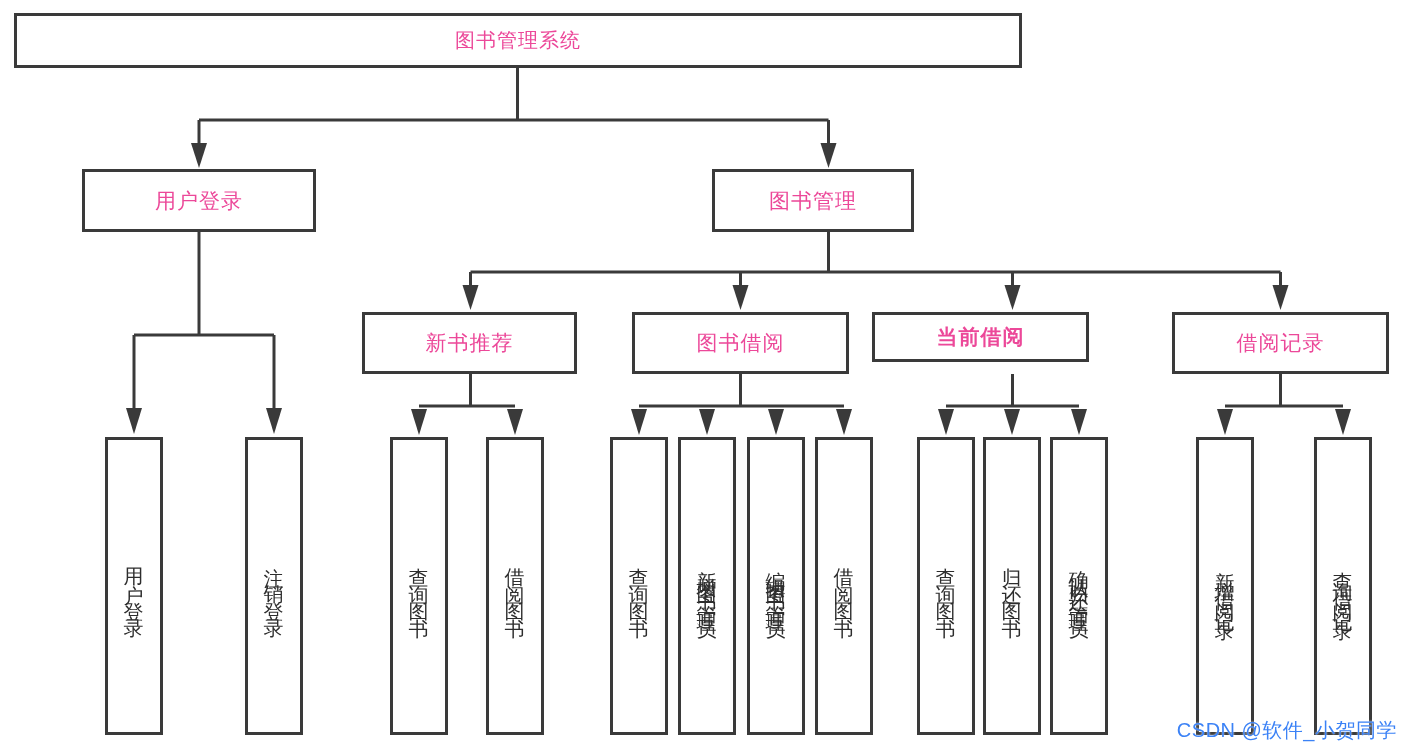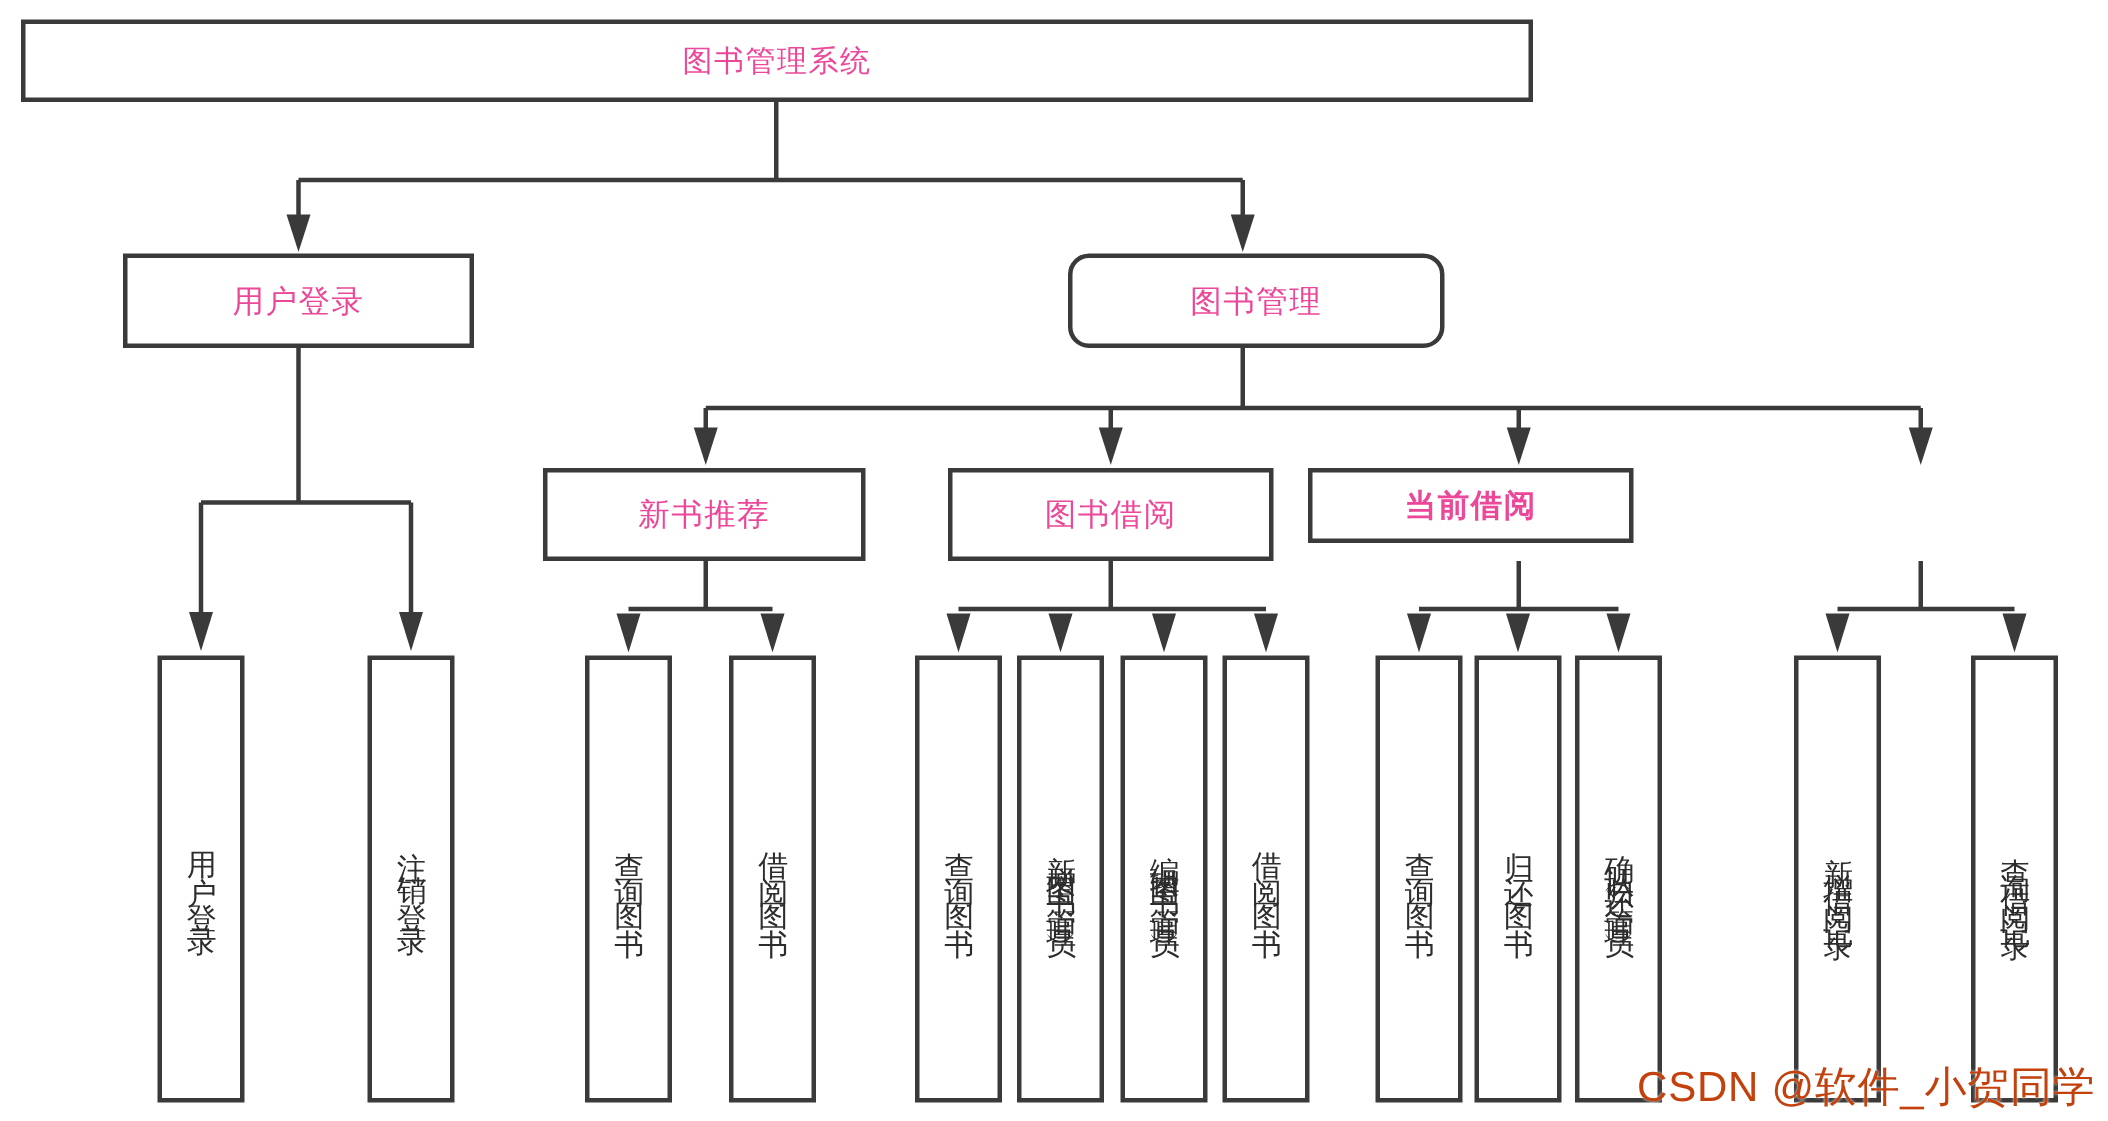--- a/index.html
+++ b/index.html
@@ -64,22 +64,22 @@
     color: #2d2d2d;
     line-height: 1;
   }
   .vshort { letter-spacing: 17px; }
   .vmed   { letter-spacing: 10px; }
   .vlong  { letter-spacing: 7px;  }
   .watermark {
     position: absolute;
     right: 8px;
     bottom: 3px;
-    font-size: 28px;
-    color: #c2410c;
+    font-size: 20px;
+    color: #3b82f6;
     letter-spacing: 0.5px;
     white-space: nowrap;
     text-shadow: 0 0 2px #ffffff;
   }
 </style>
 </head>
 <body>
 
 <div class="canvas">
 
@@ -148,33 +148,36 @@
     </g>
   </svg>
 
   <div class="node root-node" style="left:14px; top:13px; width:1008px; height:55px;">
     <span class="hlabel">图书管理系统</span>
   </div>
 
   <div class="node" style="left:82px; top:169px; width:234px; height:63px;">
     <span class="hlabel">用户登录</span>
   </div>
-  <div class="node" style="left:712px; top:169px; width:251px; height:63px;border-radius:14px;">
+  <div class="node" style="left:712px; top:169px; width:202px; height:63px;">
     <span class="hlabel">图书管理</span>
   </div>
 
   <div class="node" style="left:362px; top:312px; width:215px; height:62px;">
     <span class="hlabel">新书推荐</span>
   </div>
   <div class="node" style="left:632px; top:312px; width:217px; height:62px;">
     <span class="hlabel">图书借阅</span>
   </div>
   <div class="node" style="left:872px; top:312px; width:217px; height:50px;font-weight:bold;">
     <span class="hlabel">当前借阅</span>
   </div>
+  <div class="node" style="left:1172px; top:312px; width:217px; height:62px;">
+    <span class="hlabel">借阅记录</span>
+  </div>
 
   <div class="node vnode" style="left:105px;">
     <span class="vlabel vshort">用户登录</span>
   </div>
   <div class="node vnode" style="left:245px;">
     <span class="vlabel vshort">注销登录</span>
   </div>
 
   <div class="node vnode" style="left:390px;">
     <span class="vlabel vshort">查询图书</span>

